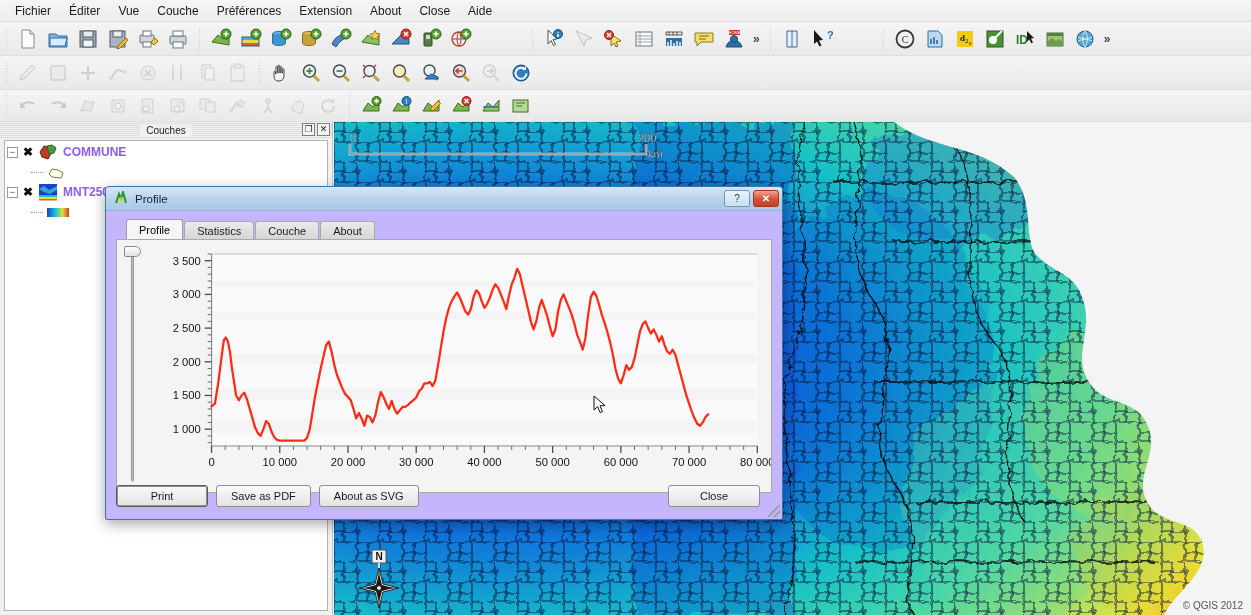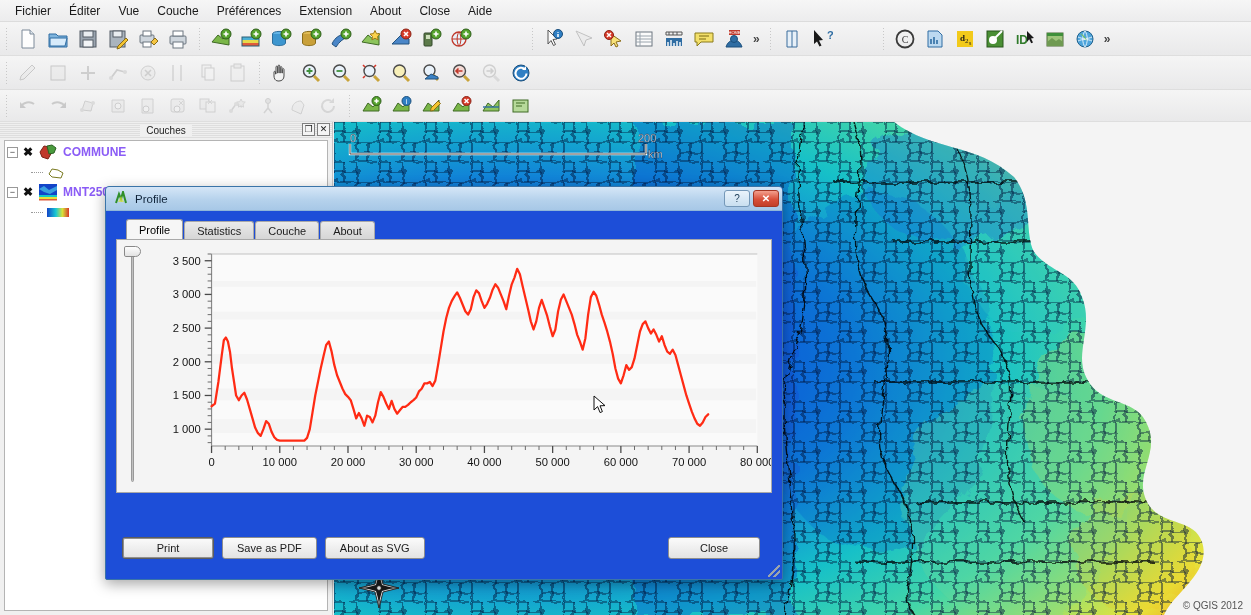--- a/index.html
+++ b/index.html
@@ -87,23 +87,23 @@
     position:absolute; left:334px; top:122px; width:917px; height:493px;
     background:#f2f2f2; overflow:hidden;
   }
   #mapcanvas { position:absolute; inset:0; }
   #copyright {
     position:absolute; right:8px; bottom:4px; font-size:10px; color:#555;
   }
 
   
   #dialog {
-    position:absolute; left:105px; top:186px; width:678px; height:394px;
+    position:absolute; left:105px; top:186px; width:678px; height:334px;
     border:1px solid #3a74a8;
-    background:#1d4ed8;
+    background:#c4b5fd;
     box-shadow:0 4px 14px rgba(0,0,0,.35);
     border-radius:4px 4px 2px 2px;
   }
   #dlg-title {
     height:24px; border-radius:3px 3px 0 0;
     background: linear-gradient(#d5e6f7,#b6d2ec 55%,#a7c8e7);
     display:flex; align-items:center; padding:0 3px 0 8px;
     border-bottom:1px solid #8fb6d8;
   }
   #dlg-title .tname {
@@ -151,22 +151,22 @@
   #plot { flex:1; position:relative; }
   #plotsvg { position:absolute; inset:0; width:100%; height:100%; }
   #legend {
     position:absolute; left:0; right:0; bottom:4px;
     display:flex; align-items:center; justify-content:center; gap:5px;
     font-size:10.5px; color:#111;
   }
   #legend .swatch { width:14px; height:2.5px; background:#ff2b14; display:block; }
 
   #btnbar {
-    position:absolute; left:10px; right:10px; bottom:20px; height:22px;
-    display:flex; align-items:flex-start;padding-left:6px;
+    position:absolute; left:10px; right:10px; bottom:12px; height:22px;
+    display:flex; align-items:flex-start;
   }
   .dbtn {
     height:22px; min-width:92px; padding:0 14px; margin-right:8px;
     font-size:11px; color:#1a1a1a; cursor:default;
     border:1px solid #8e8e8e; border-radius:3px;
     background: linear-gradient(#fbfbfb,#e3e3e3);
     display:flex; align-items:center; justify-content:center;
   }
   .dbtn.focus { box-shadow:0 0 0 1px #8f8f8f inset; border-color:#5d5d5d; }
   .dbtn.right { margin-right:12px; margin-left:auto; }

